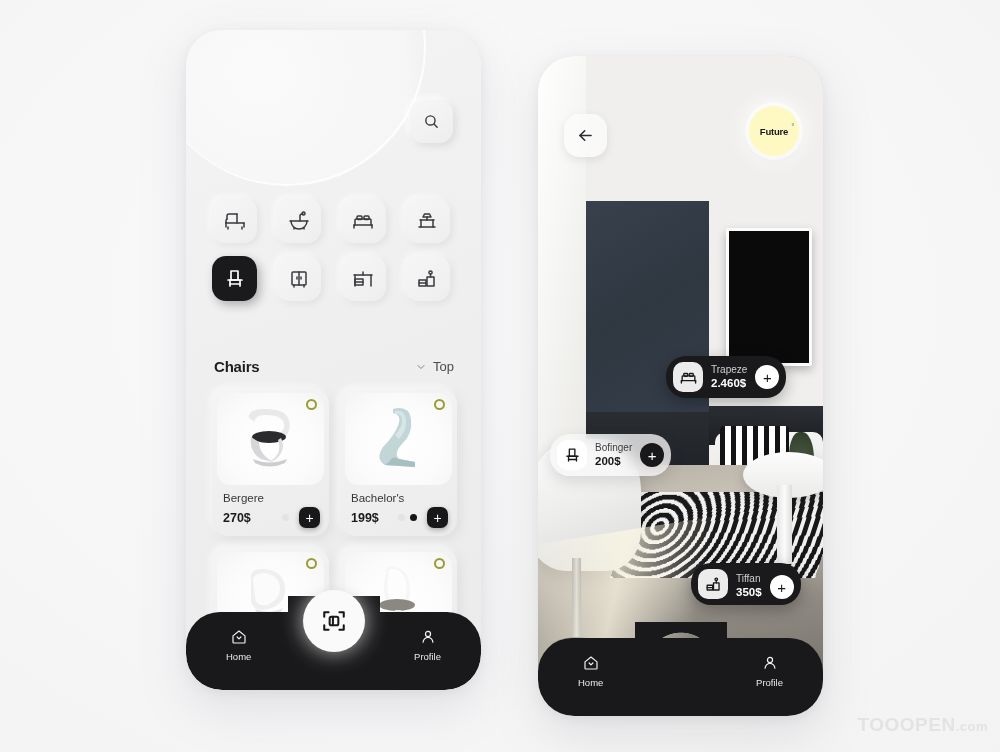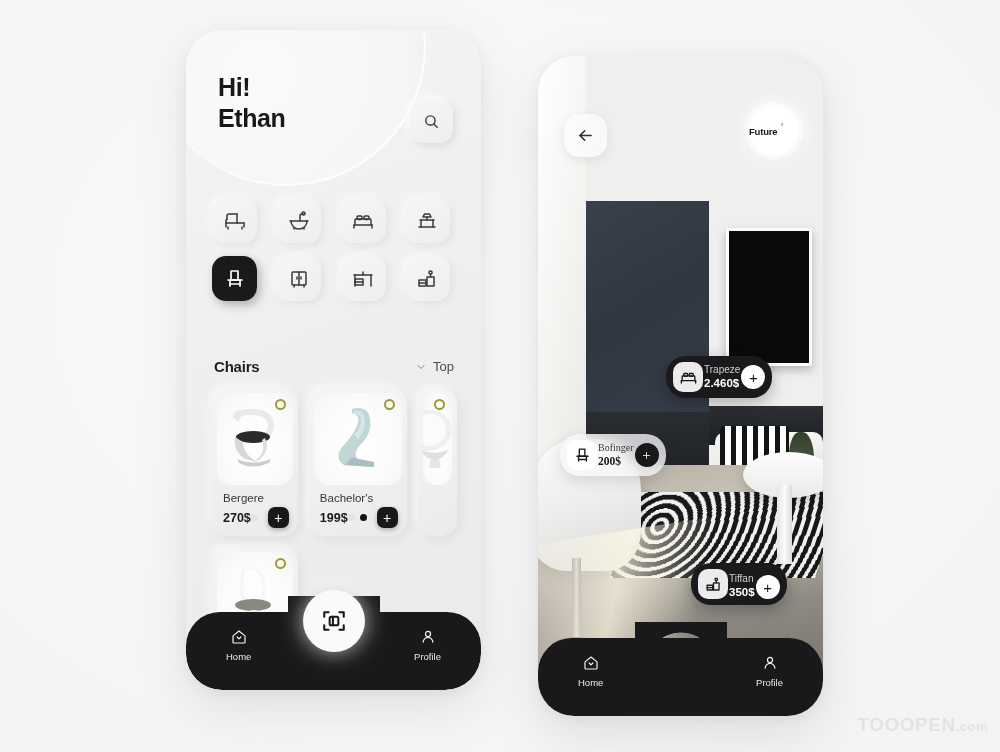--- a/index.html
+++ b/index.html
@@ -83,21 +83,21 @@
     position: absolute; left: 28px; top: 328px; width: 240px;
     display: flex; align-items: center; justify-content: space-between;
   }
   .sec-title { font-size: 15px; font-weight: 700; color: #1d1d20; letter-spacing: -.2px; }
   .sec-sort { display: flex; align-items: center; gap: 6px; font-size: 13px; color: #4a4a50; cursor: pointer; }
 
   
   .prod-grid {
     position: absolute; left: 26px; top: 358px;
     width: 245px;
-    display: grid; grid-template-columns: 1fr 1fr 1fr; gap: 11px;
+    display: grid; grid-template-columns: 1fr 1fr; gap: 11px;
   }
   .prod-card {
     border-radius: 17px;
     background: linear-gradient(155deg, #f5f5f6, #ebebec);
     box-shadow: 3px 4px 10px rgba(192,192,198,.34), -2px -2px 7px rgba(255,255,255,.85);
     padding: 5px 5px 8px 5px;
     cursor: pointer;
   }
   .prod-img {
     position: relative;
@@ -246,32 +246,32 @@
     width: 43px; height: 43px; border-radius: 15px;
     background: rgba(252,252,252,.72);
     backdrop-filter: blur(6px);
     display: flex; align-items: center; justify-content: center;
     box-shadow: 0 3px 9px rgba(90,90,95,.13);
     cursor: pointer;
   }
   .ar-logo {
     position: absolute; right: 24px; top: 50px;
     width: 50px; height: 50px; border-radius: 50%;
-    background: #ffffff;
+    background: #fef9c3;
     box-shadow: 0 0 0 4px rgba(255,255,255,.55), 0 0 20px 5px rgba(255,255,255,.9), 0 3px 10px rgba(0,0,0,.10);
-    display: flex; align-items: center; justify-content: flex-start;
+    display: flex; align-items: center; justify-content: center;
     cursor: pointer;
   }
   .ar-logo-text { font-size: 9.5px; font-weight: 700; color: #16161a; letter-spacing: -.2px; position: relative; }
   .ar-logo-text sup { color: #5b8fd0; font-size: 7px; position: absolute; top: -3px; right: -6px; }
 
   
   .ar-tag {
     position: absolute;
-    display: flex; align-items: center; gap: 1px;
+    display: flex; align-items: center; gap: 8px;
     padding: 6px 7px; border-radius: 20px;
     cursor: pointer;
   }
   .ar-tag.dark { background: #1a1a1c; box-shadow: 0 5px 16px rgba(0,0,0,.28); }
   .ar-tag.light { background: rgba(247,247,247,.78); backdrop-filter: blur(7px); box-shadow: 0 5px 14px rgba(70,70,75,.16); }
   .tag-icon {
     width: 30px; height: 30px; border-radius: 10px;
     display: flex; align-items: center; justify-content: center;
     flex: 0 0 auto;
   }
@@ -309,24 +309,20 @@
 </style>
 </head>
 <body>
 
 <div class="stage">
 
   <div class="phone phone-left">
 
     <div class="header-arc"></div>
 
-    <div class="greeting">
-      <div>Hi!</div>
-      <div>Ethan</div>
-    </div>
 
     <div class="search-btn">
       <svg width="17" height="17" viewBox="0 0 24 24" fill="none" stroke="#3b3b40" stroke-width="2" stroke-linecap="round">
         <circle cx="10.5" cy="10.5" r="6.5"></circle>
           <line x1="15.4" y1="15.4" x2="20" y2="20"></line>
       </svg>
     </div>
 
     <div class="cat-grid">
 
@@ -580,21 +576,21 @@
             <rect x="13" y="7" width="5" height="3.5" rx="1"></rect>
         </svg>
       </div>
       <div class="tag-text">
         <div class="tag-name">Trapeze</div>
         <div class="tag-price">2.460$</div>
       </div>
       <div class="tag-add">+</div>
     </div>
 
-    <div class="ar-tag light" style="left:22px; top:378px;font-family:Liberation Serif, serif;">
+    <div class="ar-tag light" style="left:12px; top:378px;">
       <div class="tag-icon">
         <svg width="19" height="19" viewBox="0 0 24 24" fill="none" stroke="#1a1a1c" stroke-width="1.7" stroke-linecap="round" stroke-linejoin="round">
           <path d="M8 4h7v9H8z"></path>
             <path d="M5 13h14"></path>
             <path d="M7 13v6"></path>
             <path d="M17 13v6"></path>
             <path d="M7 17h10"></path>
         </svg>
       </div>
       <div class="tag-text">

